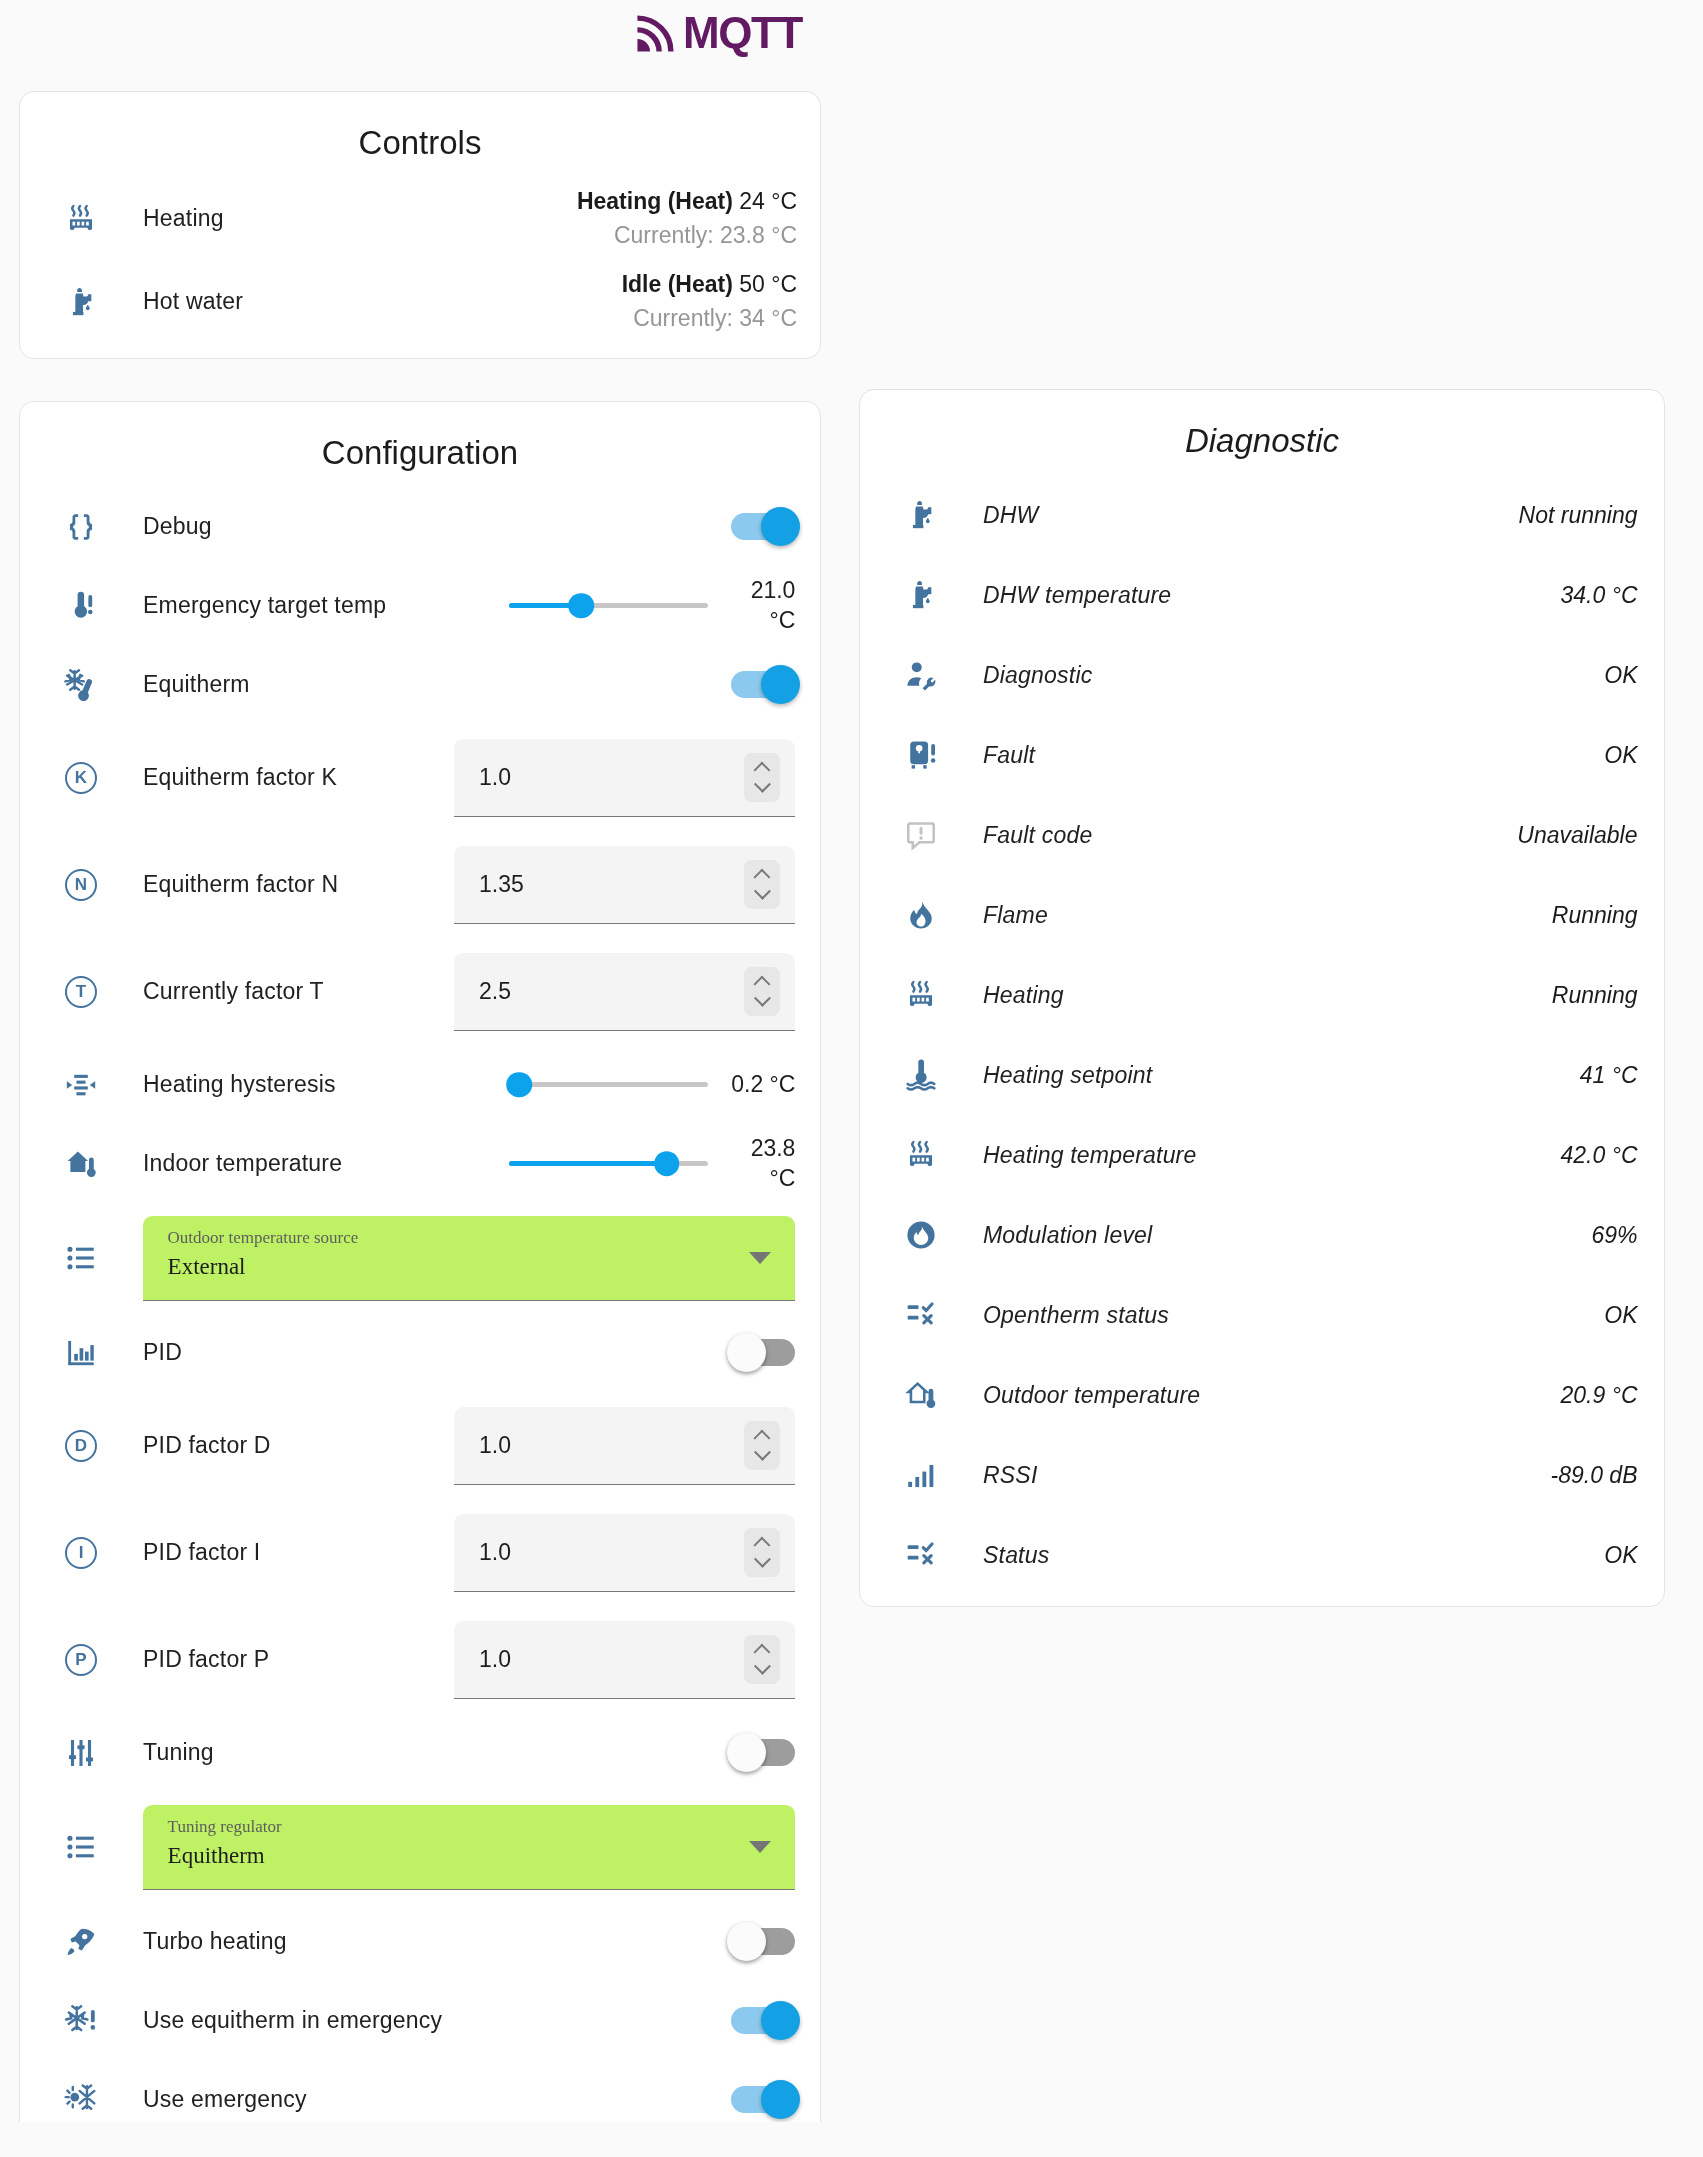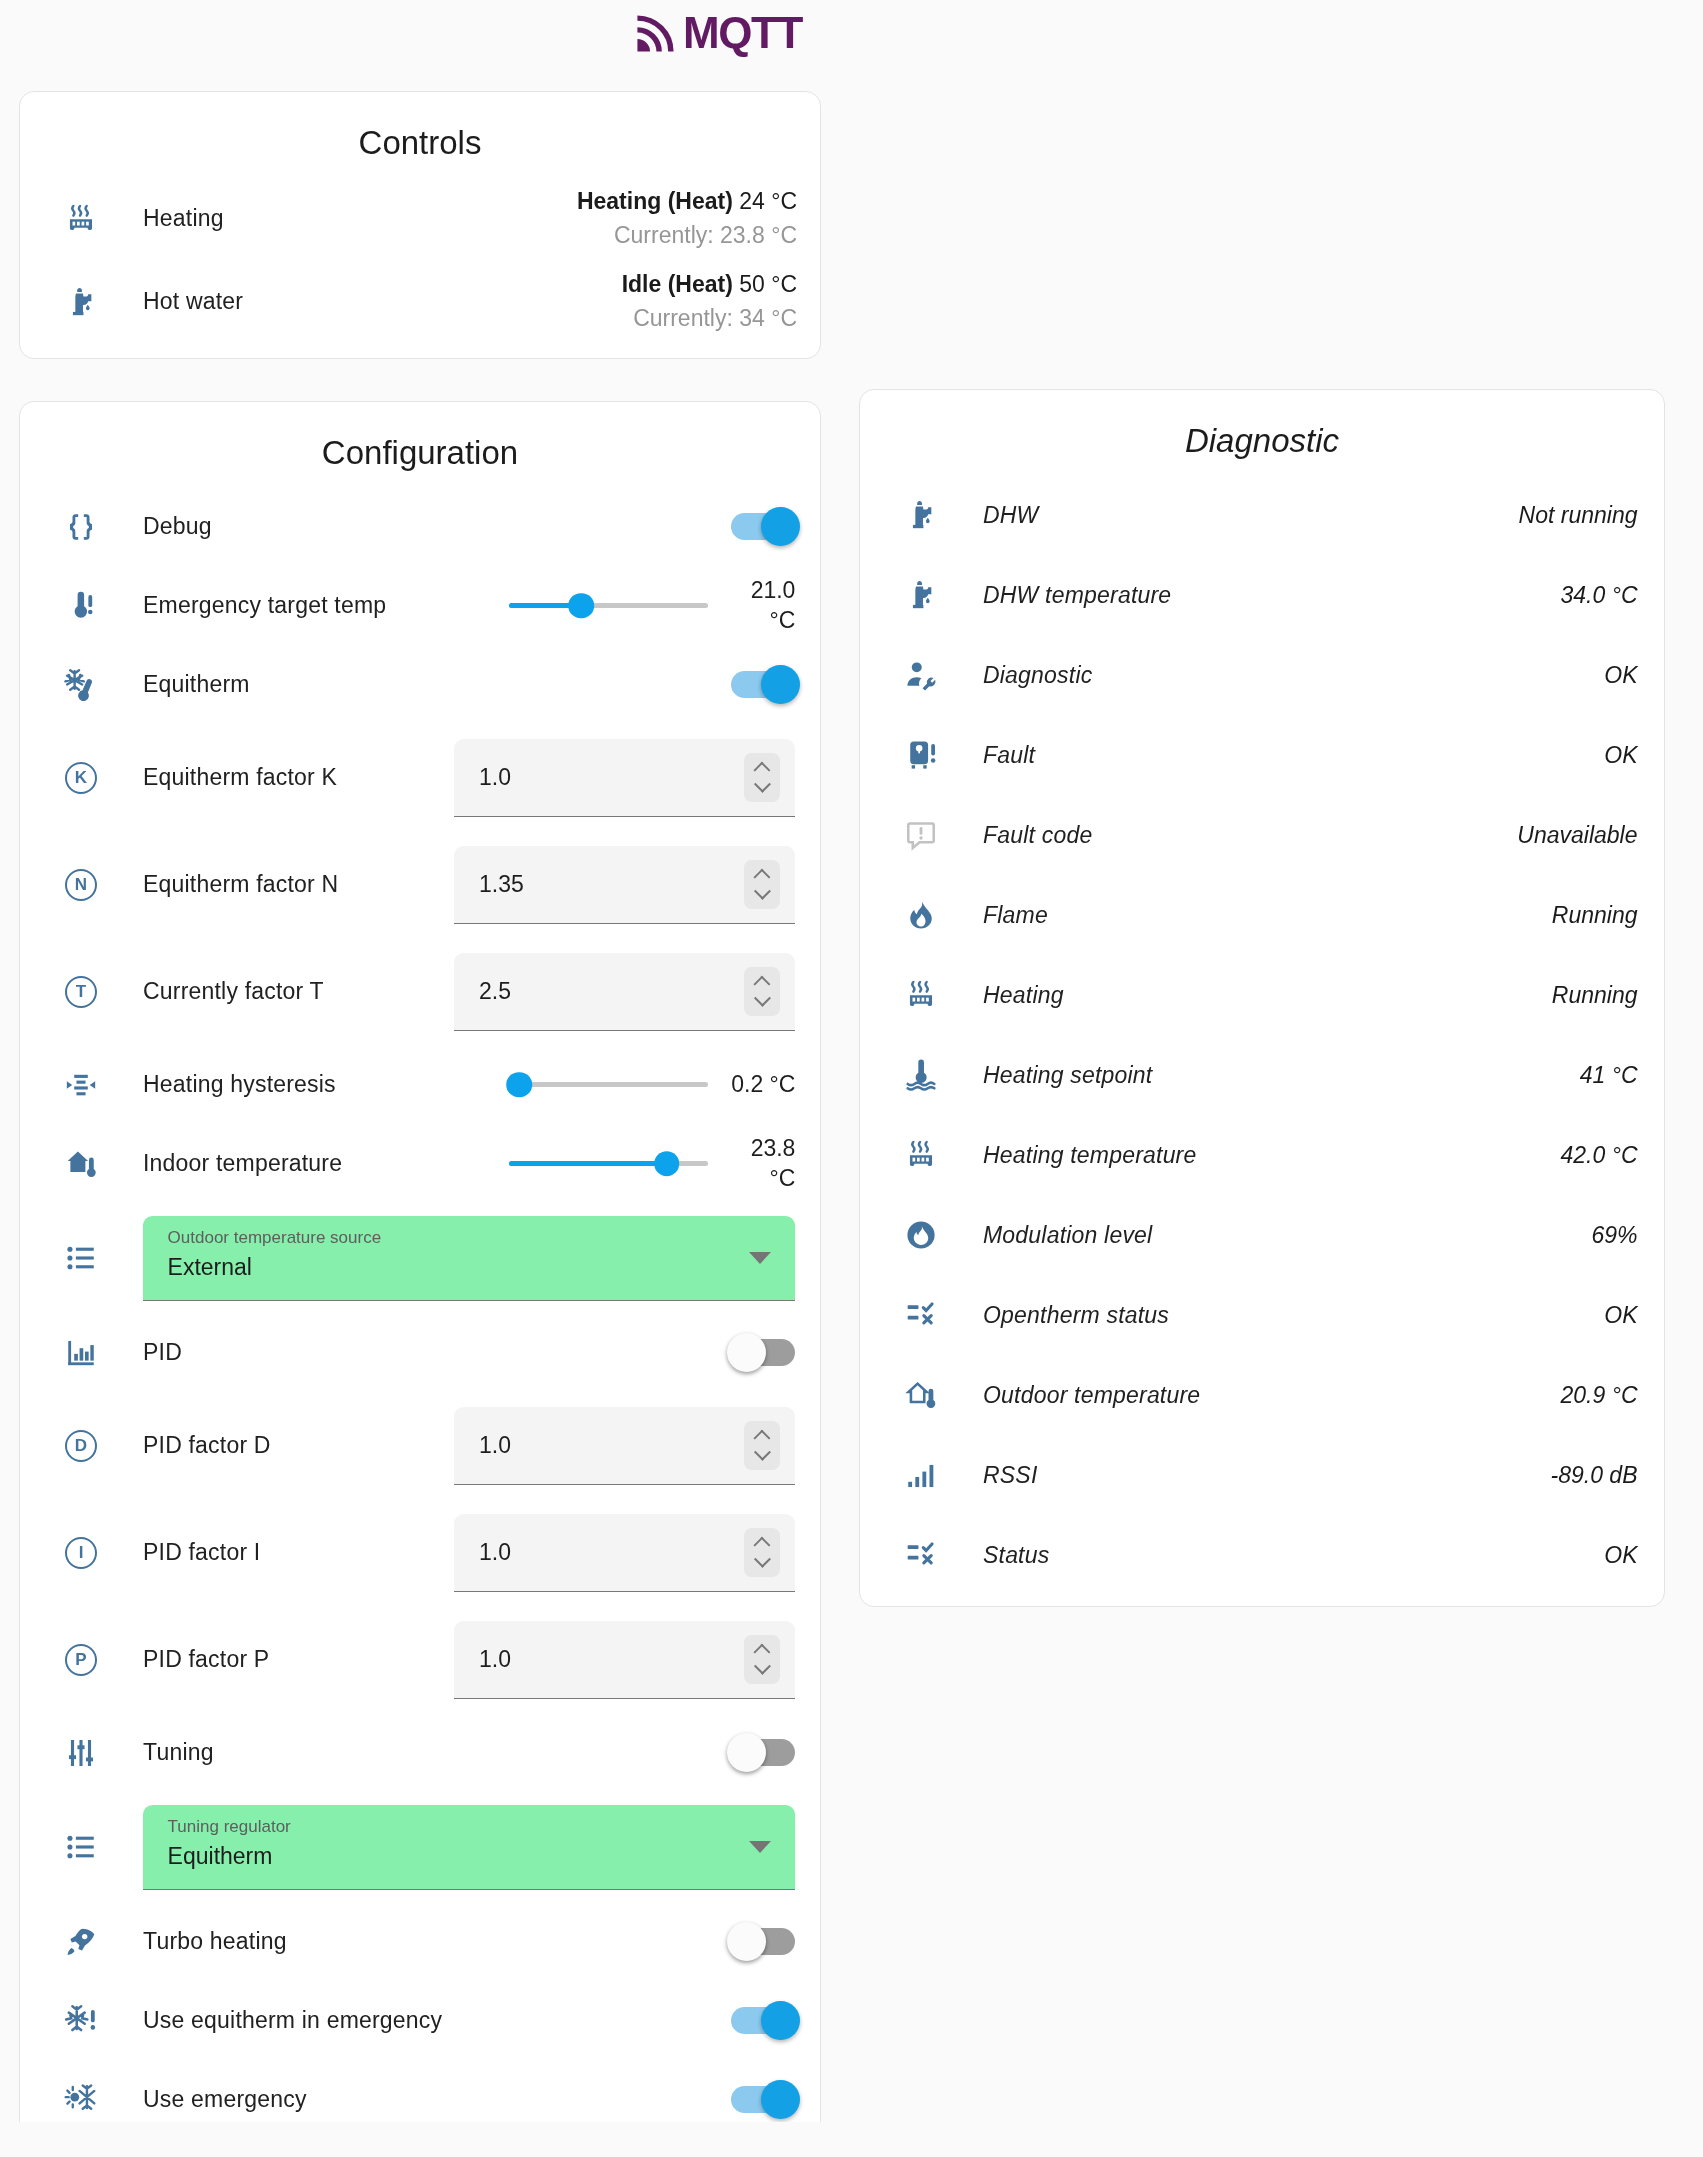--- a/index.html
+++ b/index.html
@@ -61,22 +61,22 @@
   .numbox{flex:none;margin-left:auto;display:flex;align-items:center;width:341px;height:78px;
     background:#f4f4f4;border-radius:9.5px 9.5px 0 0;border-bottom:1.9px solid #787878;box-sizing:border-box;}
   .numval{flex:1;padding-left:24.6px;font-size:23px;color:#1d1d1d;}
   .stepper{flex:none;width:36px;height:49px;margin-right:15px;background:#e7e7e7;border-radius:7.6px;
     display:flex;flex-direction:column;align-items:center;justify-content:center;}
   .chev{width:10.4px;height:10.4px;border:solid #777;border-width:2.4px 2.4px 0 0;}
   .chev.up{transform:rotate(-45deg);margin-top:4.7px;}
   .chev.down{transform:rotate(135deg);margin-top:1.9px;margin-bottom:4.7px;}
 
   
-  .selbox{flex:1;position:relative;height:85px;background:#86efac;border-radius:9.5px 9.5px 0 0;
-    border-bottom:1.9px solid #787878;box-sizing:border-box;padding:12.3px 66px 0 24.6px;}
+  .selbox{flex:1;position:relative;height:85px;background:#bef264;border-radius:9.5px 9.5px 0 0;
+    border-bottom:1.9px solid #787878;box-sizing:border-box;padding:12.3px 66px 0 24.6px;font-family:Liberation Serif, serif;}
   .sel-label{font-size:17px;color:#5e5e5e;}
   .sel-value{font-size:23px;color:#1d1d1d;margin-top:6.6px;}
   .sel-arrow{position:absolute;right:24.6px;top:36px;width:0;height:0;
     border-left:11.4px solid transparent;border-right:11.4px solid transparent;border-top:12.3px solid #757575;}
 
   
   .d-value{margin-left:auto;font-size:23px;color:#1b1b1b;text-align:right;}
 </style>
 </head>
 <body>

